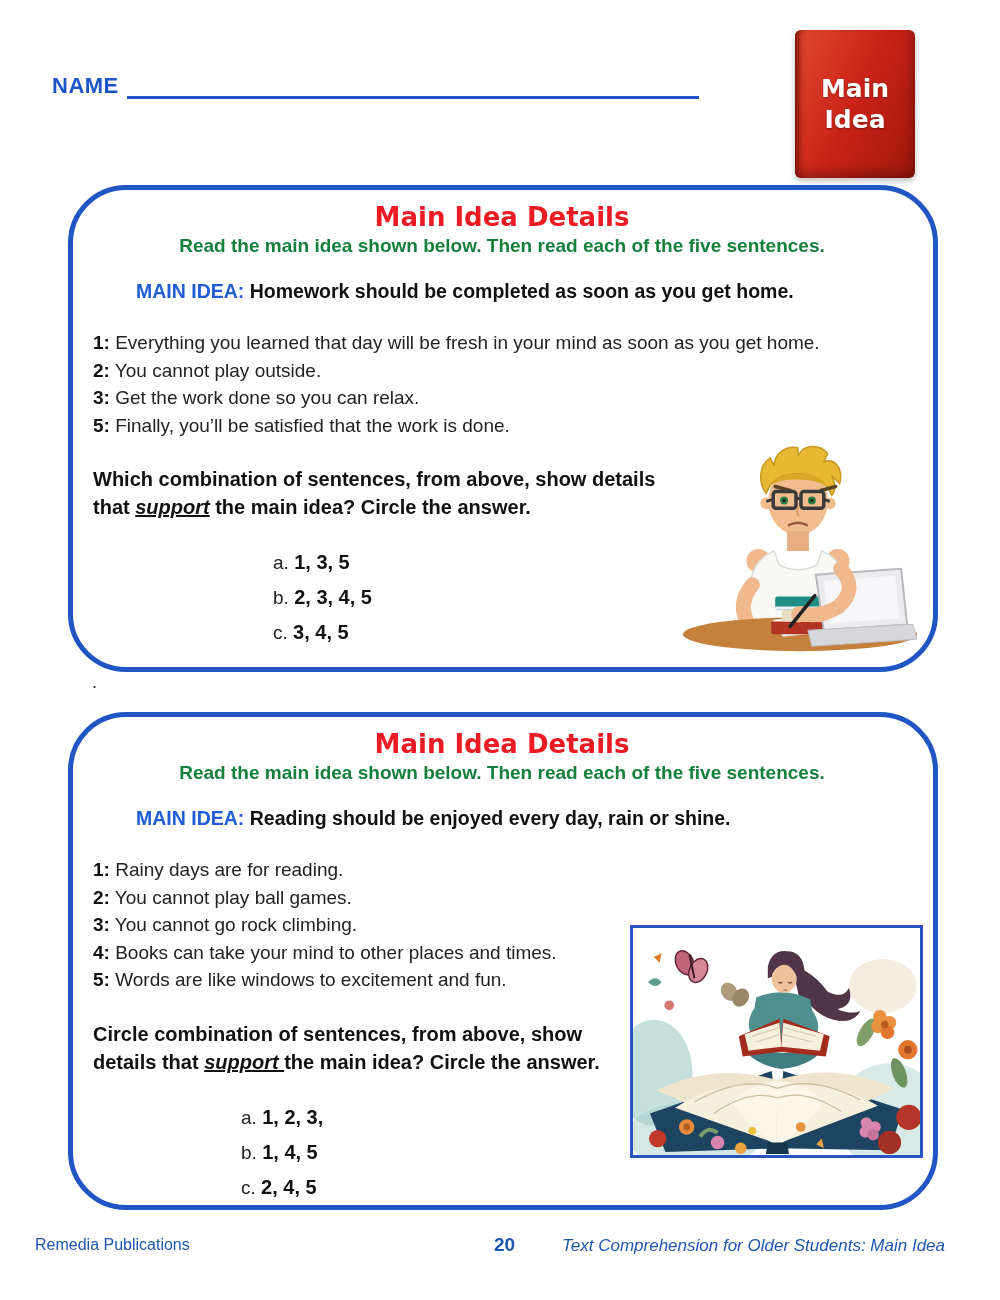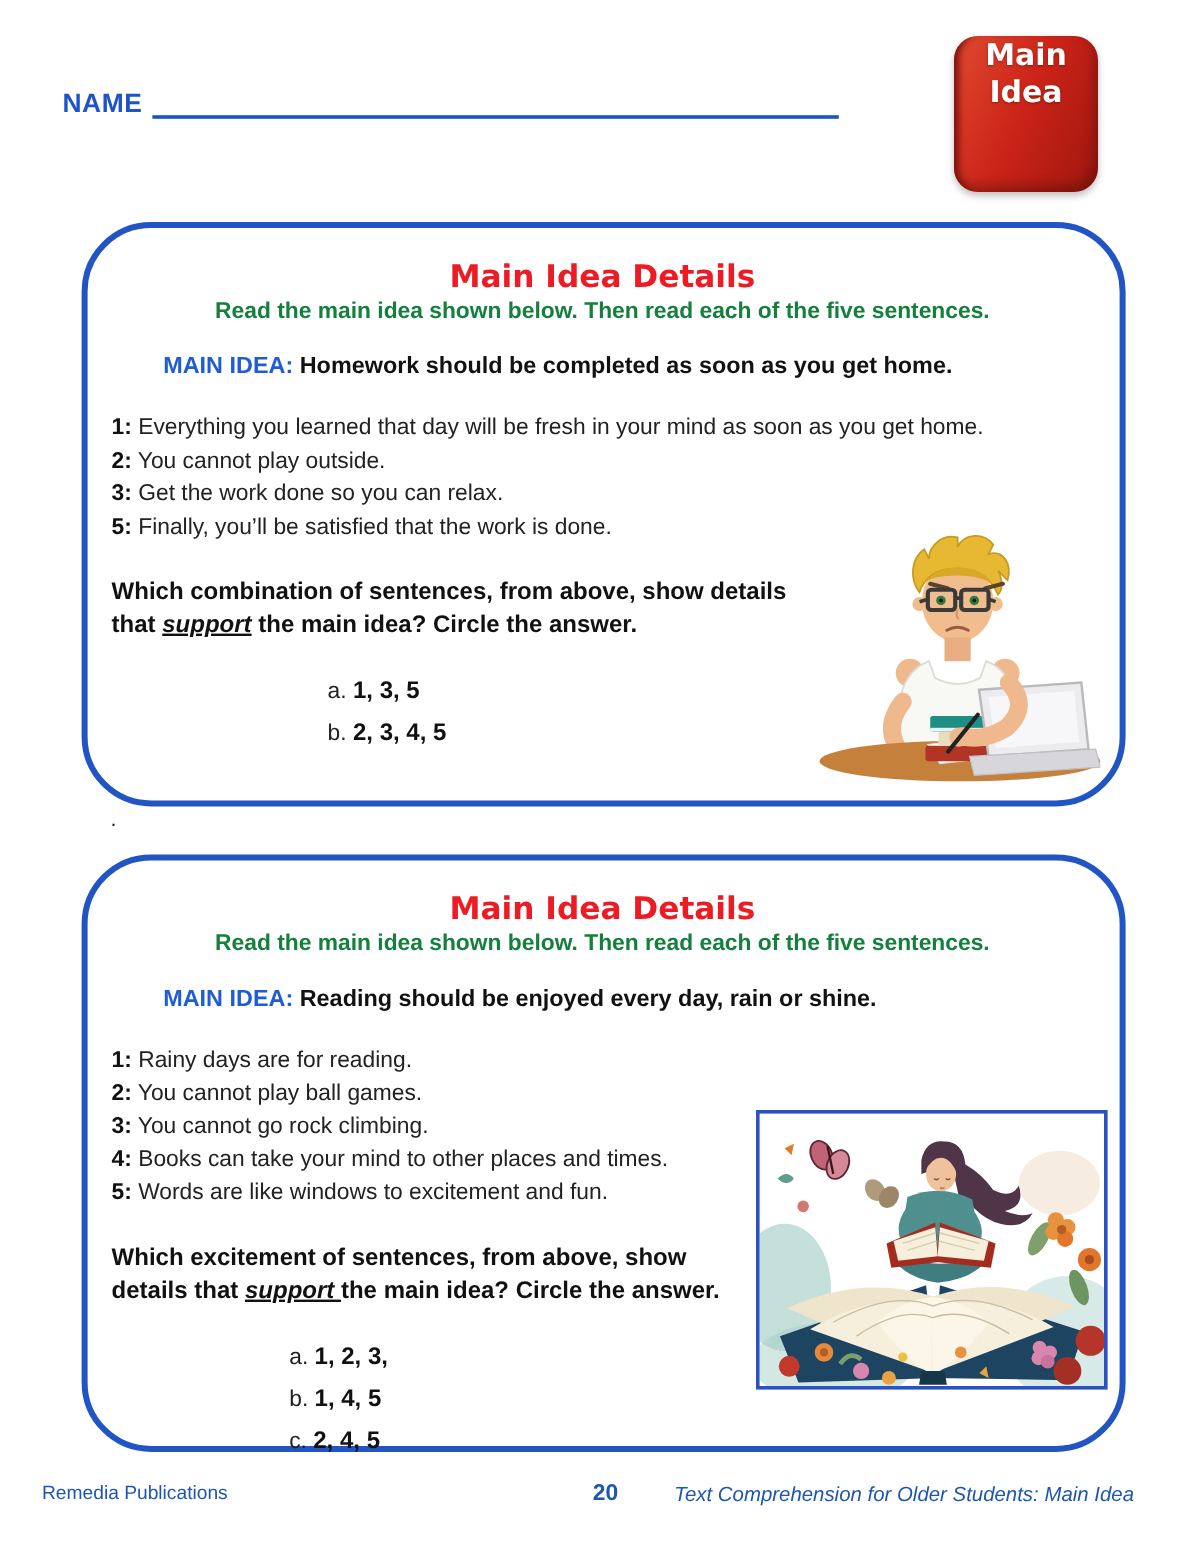--- a/index.html
+++ b/index.html
@@ -6,39 +6,39 @@
   #page{
     position:relative;width:1000px;height:1300px;background:#ffffff;
     font-family:"Liberation Sans",sans-serif;color:#1a1a1a;overflow:hidden;
   }
   
   .name-row{position:absolute;left:52px;top:72px;display:flex;align-items:flex-end;}
   .name-label{color:#1d55c8;font-weight:bold;font-size:22px;letter-spacing:.5px;}
   .name-line{display:inline-block;width:572px;height:24px;margin-left:8px;
     border-bottom:3px solid #1d55c8;}
   .badge{
-    position:absolute;left:795px;top:30px;width:120px;height:130px;
-    border-radius:20px;
+    position:absolute;left:795px;top:30px;width:120px;height:148px;
+    border-radius:6px;
     background:linear-gradient(115deg,#e04a30 0%,#cb2318 48%,#9e170e 100%);
     box-shadow:inset 10px 0 6px -6px #7e120c, inset -3px -6px 10px rgba(0,0,0,.25),
                0 3px 6px rgba(0,0,0,.25);
-    display:flex;flex-direction:column;align-items:center;
+    display:flex;flex-direction:column;align-items:center;justify-content:center;
   }
   .badge span{
     color:#ffffff;font-family:"DejaVu Sans",sans-serif;font-weight:bold;
     font-size:25px;line-height:31px;text-shadow:0 1px 2px rgba(0,0,0,.35);
   }
   
   .wbox{
     position:absolute;left:68px;width:870px;box-sizing:border-box;
     border:5px solid #2255c4;border-radius:58px;background:#ffffff;
   }
   #box1{top:185px;height:487px;}
   #box2{top:712px;height:498px;}
-  .wbox-inner{position:relative;width:100%;height:100%;padding:24px 22px 0 20px;
+  .wbox-inner{position:relative;width:100%;height:100%;padding:10px 22px 0 20px;
     box-sizing:border-box;}
   .wtitle{
     text-align:center;color:#ed1c24;font-family:"DejaVu Sans",sans-serif;
     font-weight:bold;font-size:26px;line-height:30px;margin-top:2px;
   }
   .wsubtitle{text-align:center;font-weight:bold;font-size:19px;margin-top:3px;color:#15803d;}
   .main-idea{margin-top:23px;font-size:19.5px;font-weight:bold;margin-left:43px;}
   .mi-label{color:#1f5dd6;}
   .mi-text{color:#111;}
   .sentences{margin-top:26px;}
@@ -98,20 +98,21 @@
       </div>
 
       <div class="question">
         <span>Which combination of sentences, from above, show details</span><br>
         <span>that </span><span class="q-emph">support</span><span> the main idea? Circle the answer.</span>
       </div>
 
       <div class="options">
         <div class="option"><span>a.</span> <span class="opt-value">1, 3, 5</span></div>
         <div class="option"><span>b.</span> <span class="opt-value">2, 3, 4, 5</span></div>
+        <div class="option"><span>c.</span> <span class="opt-value">3, 4, 5</span></div>
       </div>
 
       <svg class="illus-boy" viewBox="0 0 240 220" aria-hidden="true">
 
         <ellipse cx="120" cy="62" rx="30" ry="34" fill="#f2bd8e"></ellipse>
         <circle cx="88" cy="64" r="6" fill="#f2bd8e"></circle>
         <circle cx="152" cy="64" r="6" fill="#f2bd8e"></circle>
         <rect x="109" y="92" width="22" height="20" fill="#e8ad80"></rect>
         <circle cx="80" cy="122" r="12" fill="#efb98d"></circle>
         <circle cx="160" cy="122" r="12" fill="#efb98d"></circle>
@@ -168,21 +169,21 @@
 
       <div class="sentences">
         <div class="sentence"><span class="num">1:</span> <span>Rainy days are for reading.</span></div>
         <div class="sentence"><span class="num">2:</span> <span>You cannot play ball games.</span></div>
         <div class="sentence"><span class="num">3:</span> <span>You cannot go rock climbing.</span></div>
         <div class="sentence"><span class="num">4:</span> <span>Books can take your mind to other places and times.</span></div>
         <div class="sentence"><span class="num">5:</span> <span>Words are like windows to excitement and fun.</span></div>
       </div>
 
       <div class="question">
-        <span>Which excitement of sentences, from above, show</span><br>
+        <span>Circle combination of sentences, from above, show</span><br>
         <span>details that </span><span class="q-emph">support </span><span>the main idea? Circle the answer.</span>
       </div>
 
       <div class="options">
         <div class="option"><span>a.</span> <span class="opt-value">1, 2, 3,</span></div>
         <div class="option"><span>b.</span> <span class="opt-value">1, 4, 5</span></div>
         <div class="option"><span>c.</span> <span class="opt-value">2, 4, 5</span></div>
       </div>
 
       <div class="illus-girl">

